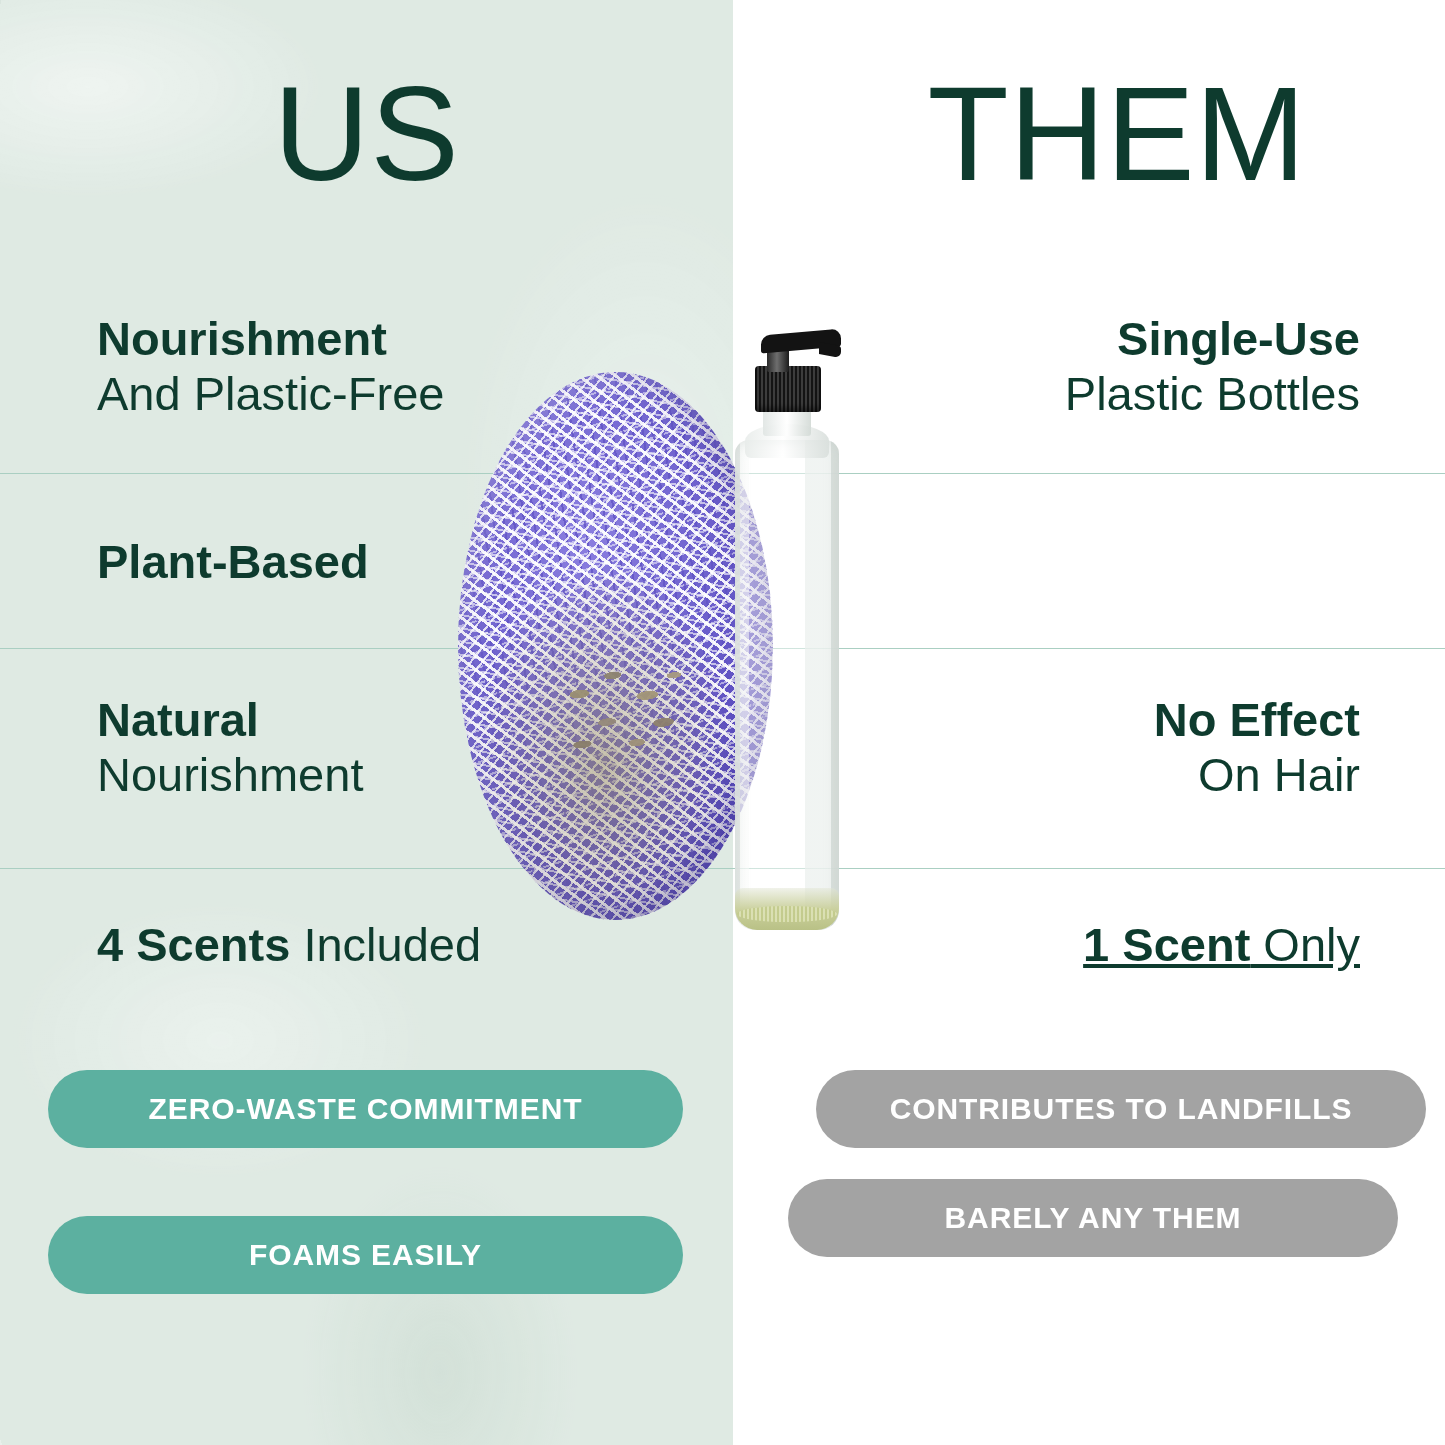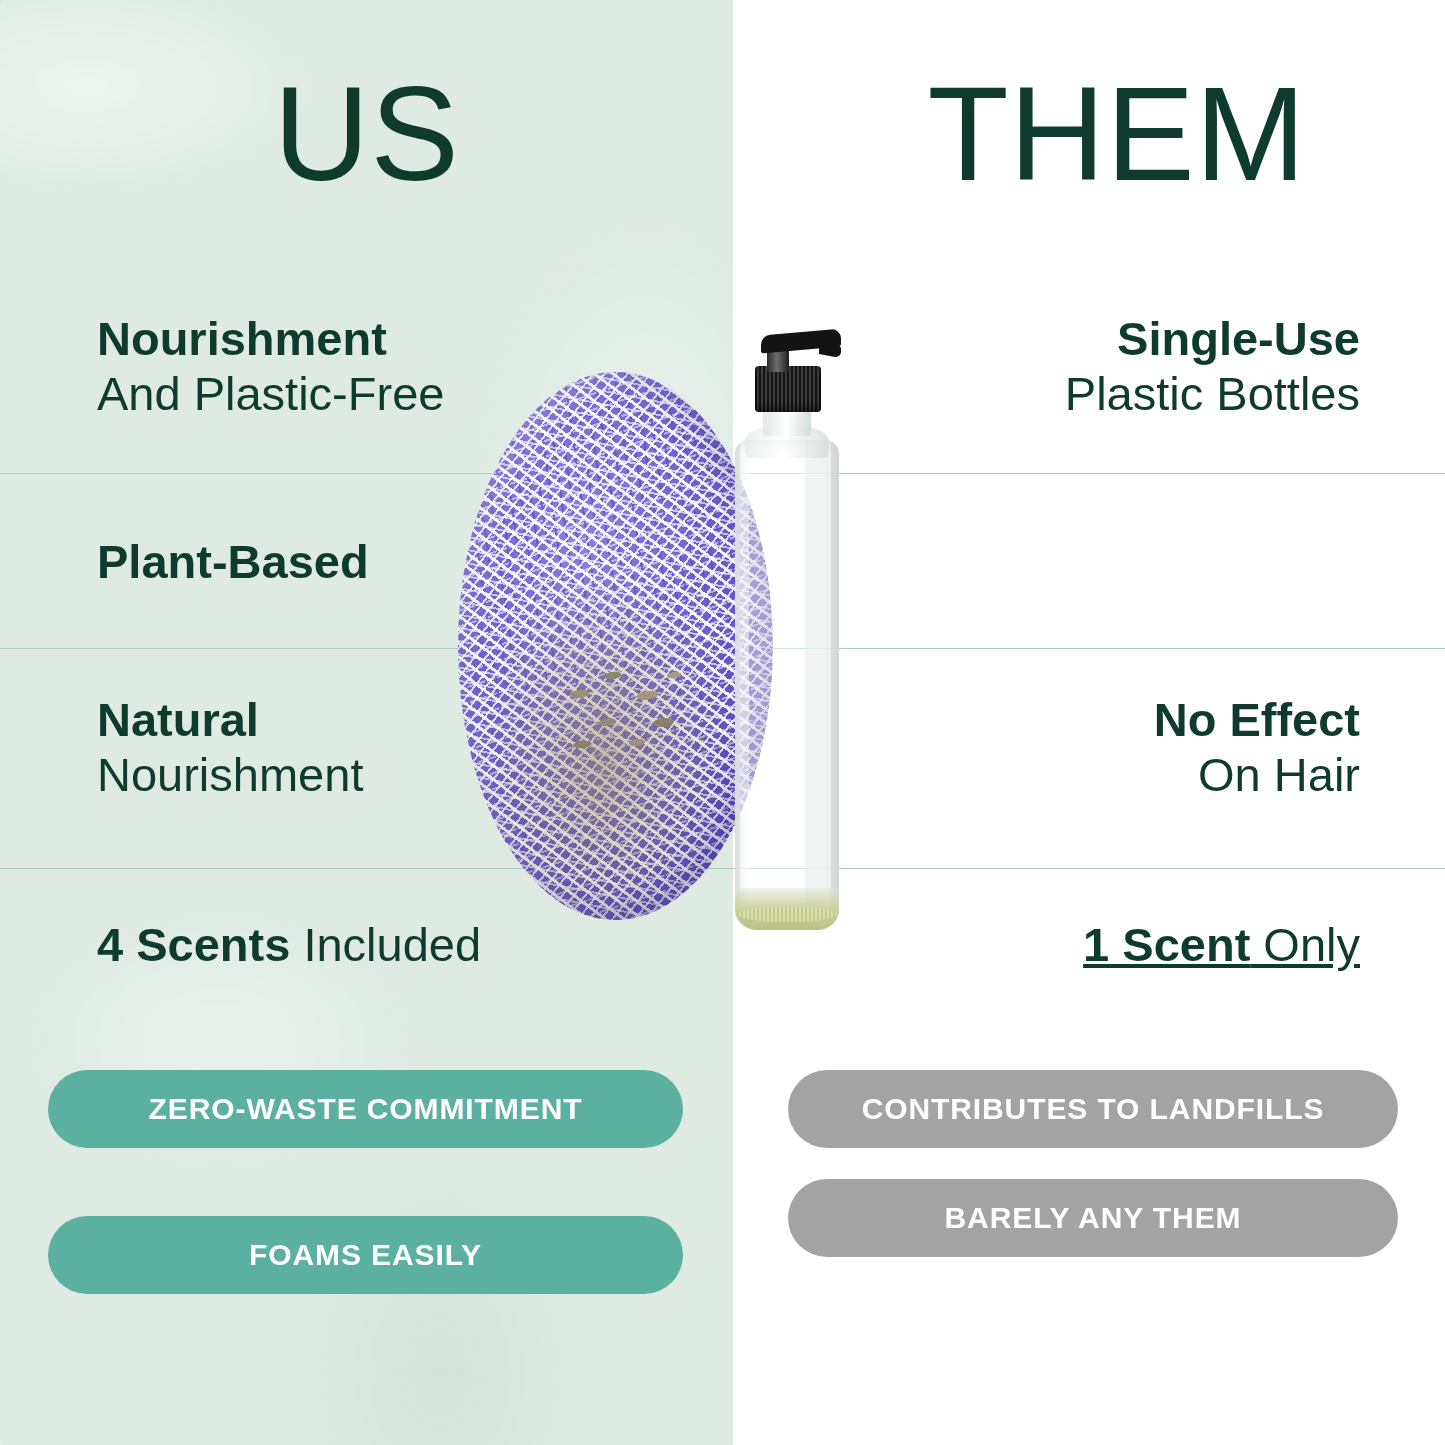--- a/index.html
+++ b/index.html
@@ -232,16 +232,16 @@
     <div id="bottle-neck"></div>
     <div id="pump-collar"></div>
     <div id="pump-stem"></div>
     <div id="pump-head"></div>
     <div id="pump-spout"></div>
   </div>
 
   <div class="pill teal" style="left:48px;top:1070px;width:635px;height:78px;">ZERO-WASTE COMMITMENT</div>
   <div class="pill teal" style="left:48px;top:1179px;width:635px;height:78px;margin-top:37px;">FOAMS EASILY</div>
 
-  <div class="pill gray" style="left:788px;top:1070px;width:610px;height:78px;">CONTRIBUTES TO LANDFILLS</div>
+  <div class="pill gray" style="left:816px;top:1070px;width:610px;height:78px;">CONTRIBUTES TO LANDFILLS</div>
   <div class="pill gray" style="left:788px;top:1179px;width:610px;height:78px;">BARELY ANY THEM</div>
 
 </div>
 
 </body></html>

